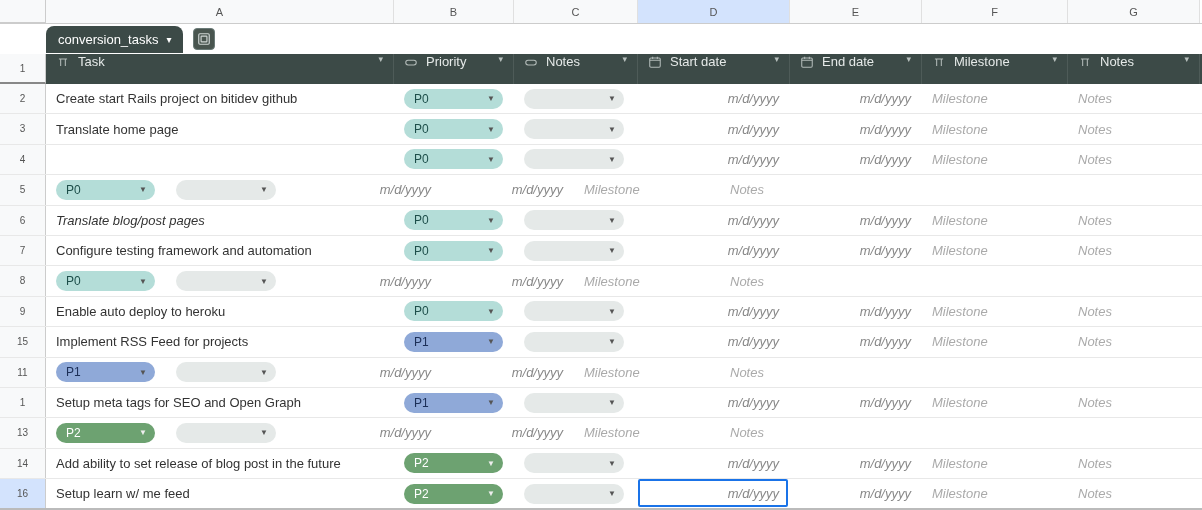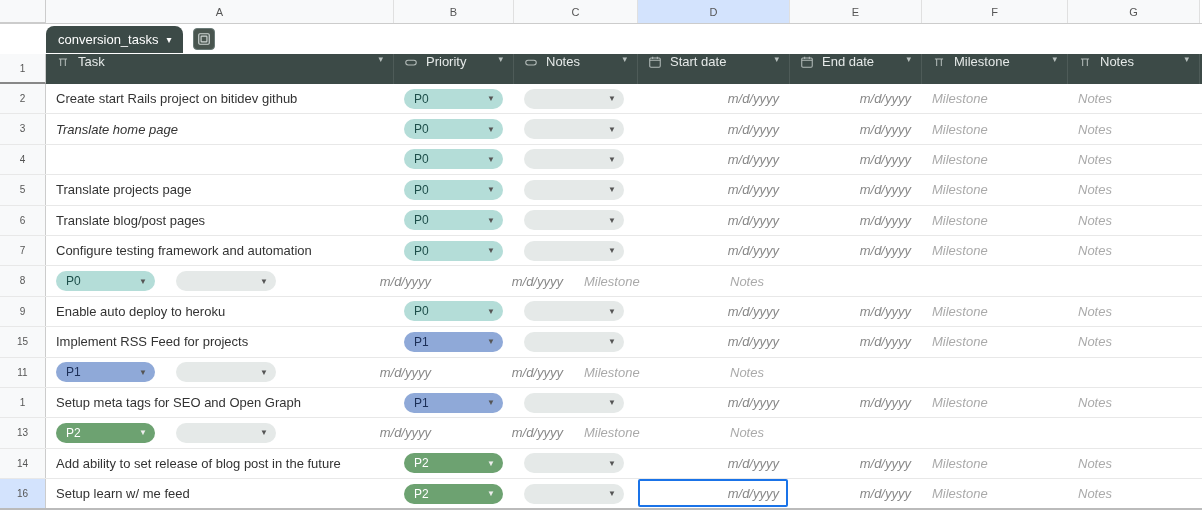--- a/index.html
+++ b/index.html
@@ -303,21 +303,21 @@
             <span class="arrow">▼</span>
           </div>
         </div>
         <div class="cell date col-D" style="width: 152px;">m/d/yyyy</div>
         <div class="cell date col-E" style="width: 132px;">m/d/yyyy</div>
         <div class="cell placeholder col-F" style="width: 146px;">Milestone</div>
         <div class="cell placeholder col-G" style="width: 132px;">Notes</div>
       </div>
       <div class="data-row">
         <div class="row-num">3</div>
-        <div class="cell task col-A" style="width: 348px; font-style: italic;">Translate home page</div>
+        <div class="cell task col-A" style="width: 348px;">Translate home page</div>
         <div class="cell col-B" style="width: 120px;">
           <div class="pill p0">
             <span>P0</span>
             <span class="arrow">▼</span>
           </div>
         </div>
         <div class="cell col-C" style="width: 124px;">
           <div class="pill empty">
             <span></span>
             <span class="arrow">▼</span>
@@ -343,41 +343,40 @@
             <span class="arrow">▼</span>
           </div>
         </div>
         <div class="cell date col-D" style="width: 152px;">m/d/yyyy</div>
         <div class="cell date col-E" style="width: 132px;">m/d/yyyy</div>
         <div class="cell placeholder col-F" style="width: 146px;">Milestone</div>
         <div class="cell placeholder col-G" style="width: 132px;">Notes</div>
       </div>
       <div class="data-row">
         <div class="row-num">5</div>
-        <div class="cell task col-A" style="width: 348px;">Translate projects page</div>
         <div class="cell col-B" style="width: 120px;">
           <div class="pill p0">
             <span>P0</span>
             <span class="arrow">▼</span>
           </div>
         </div>
         <div class="cell col-C" style="width: 124px;">
           <div class="pill empty">
             <span></span>
             <span class="arrow">▼</span>
           </div>
         </div>
         <div class="cell date col-D" style="width: 152px;">m/d/yyyy</div>
         <div class="cell date col-E" style="width: 132px;">m/d/yyyy</div>
         <div class="cell placeholder col-F" style="width: 146px;">Milestone</div>
         <div class="cell placeholder col-G" style="width: 132px;">Notes</div>
       </div>
       <div class="data-row">
         <div class="row-num">6</div>
-        <div class="cell task col-A" style="width: 348px;">Translate blog/post pages</div>
+        <div class="cell task col-A" style="width: 348px; font-style: italic;">Translate blog/post pages</div>
         <div class="cell col-B" style="width: 120px;">
           <div class="pill p0">
             <span>P0</span>
             <span class="arrow">▼</span>
           </div>
         </div>
         <div class="cell col-C" style="width: 124px;">
           <div class="pill empty">
             <span></span>
             <span class="arrow">▼</span>

